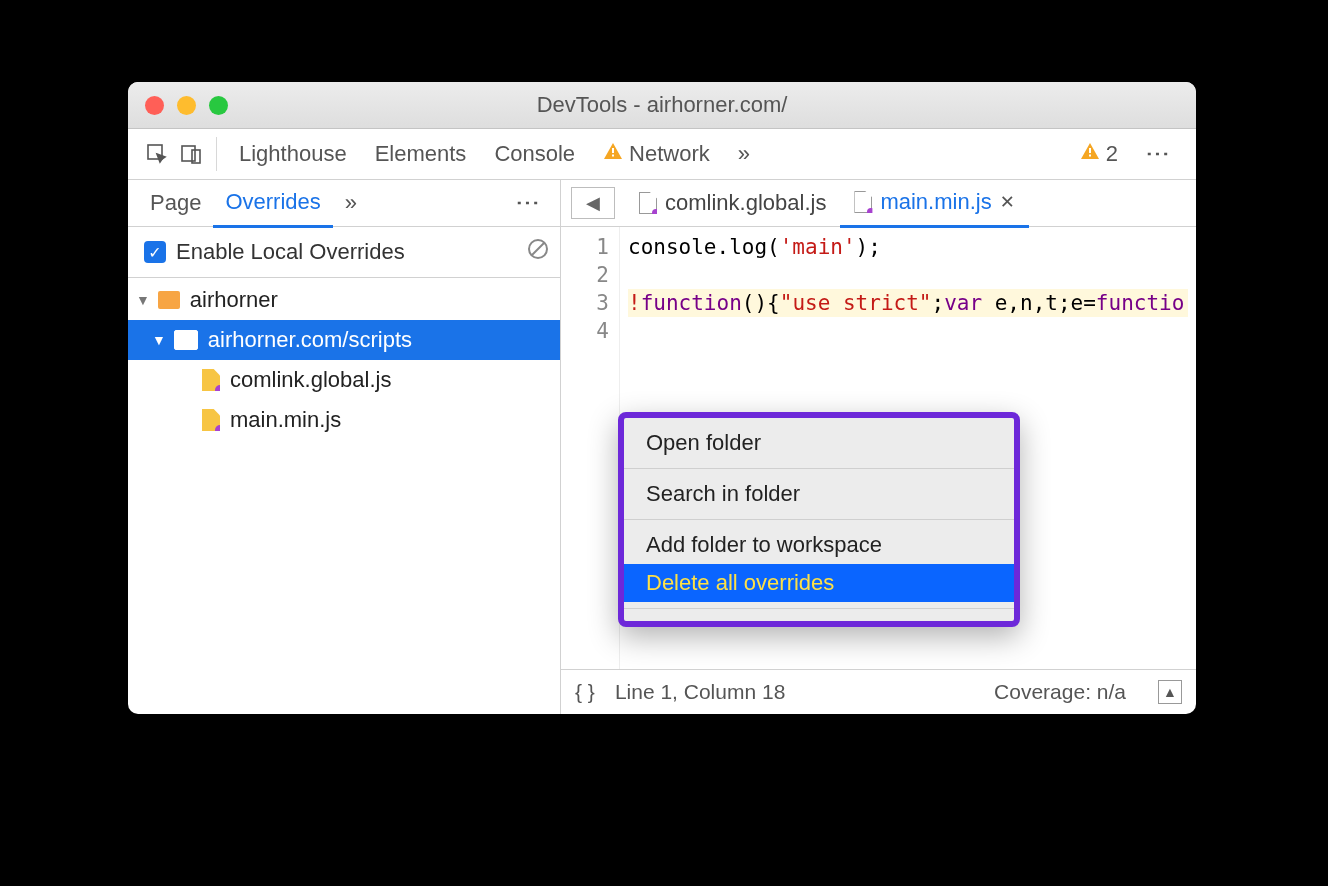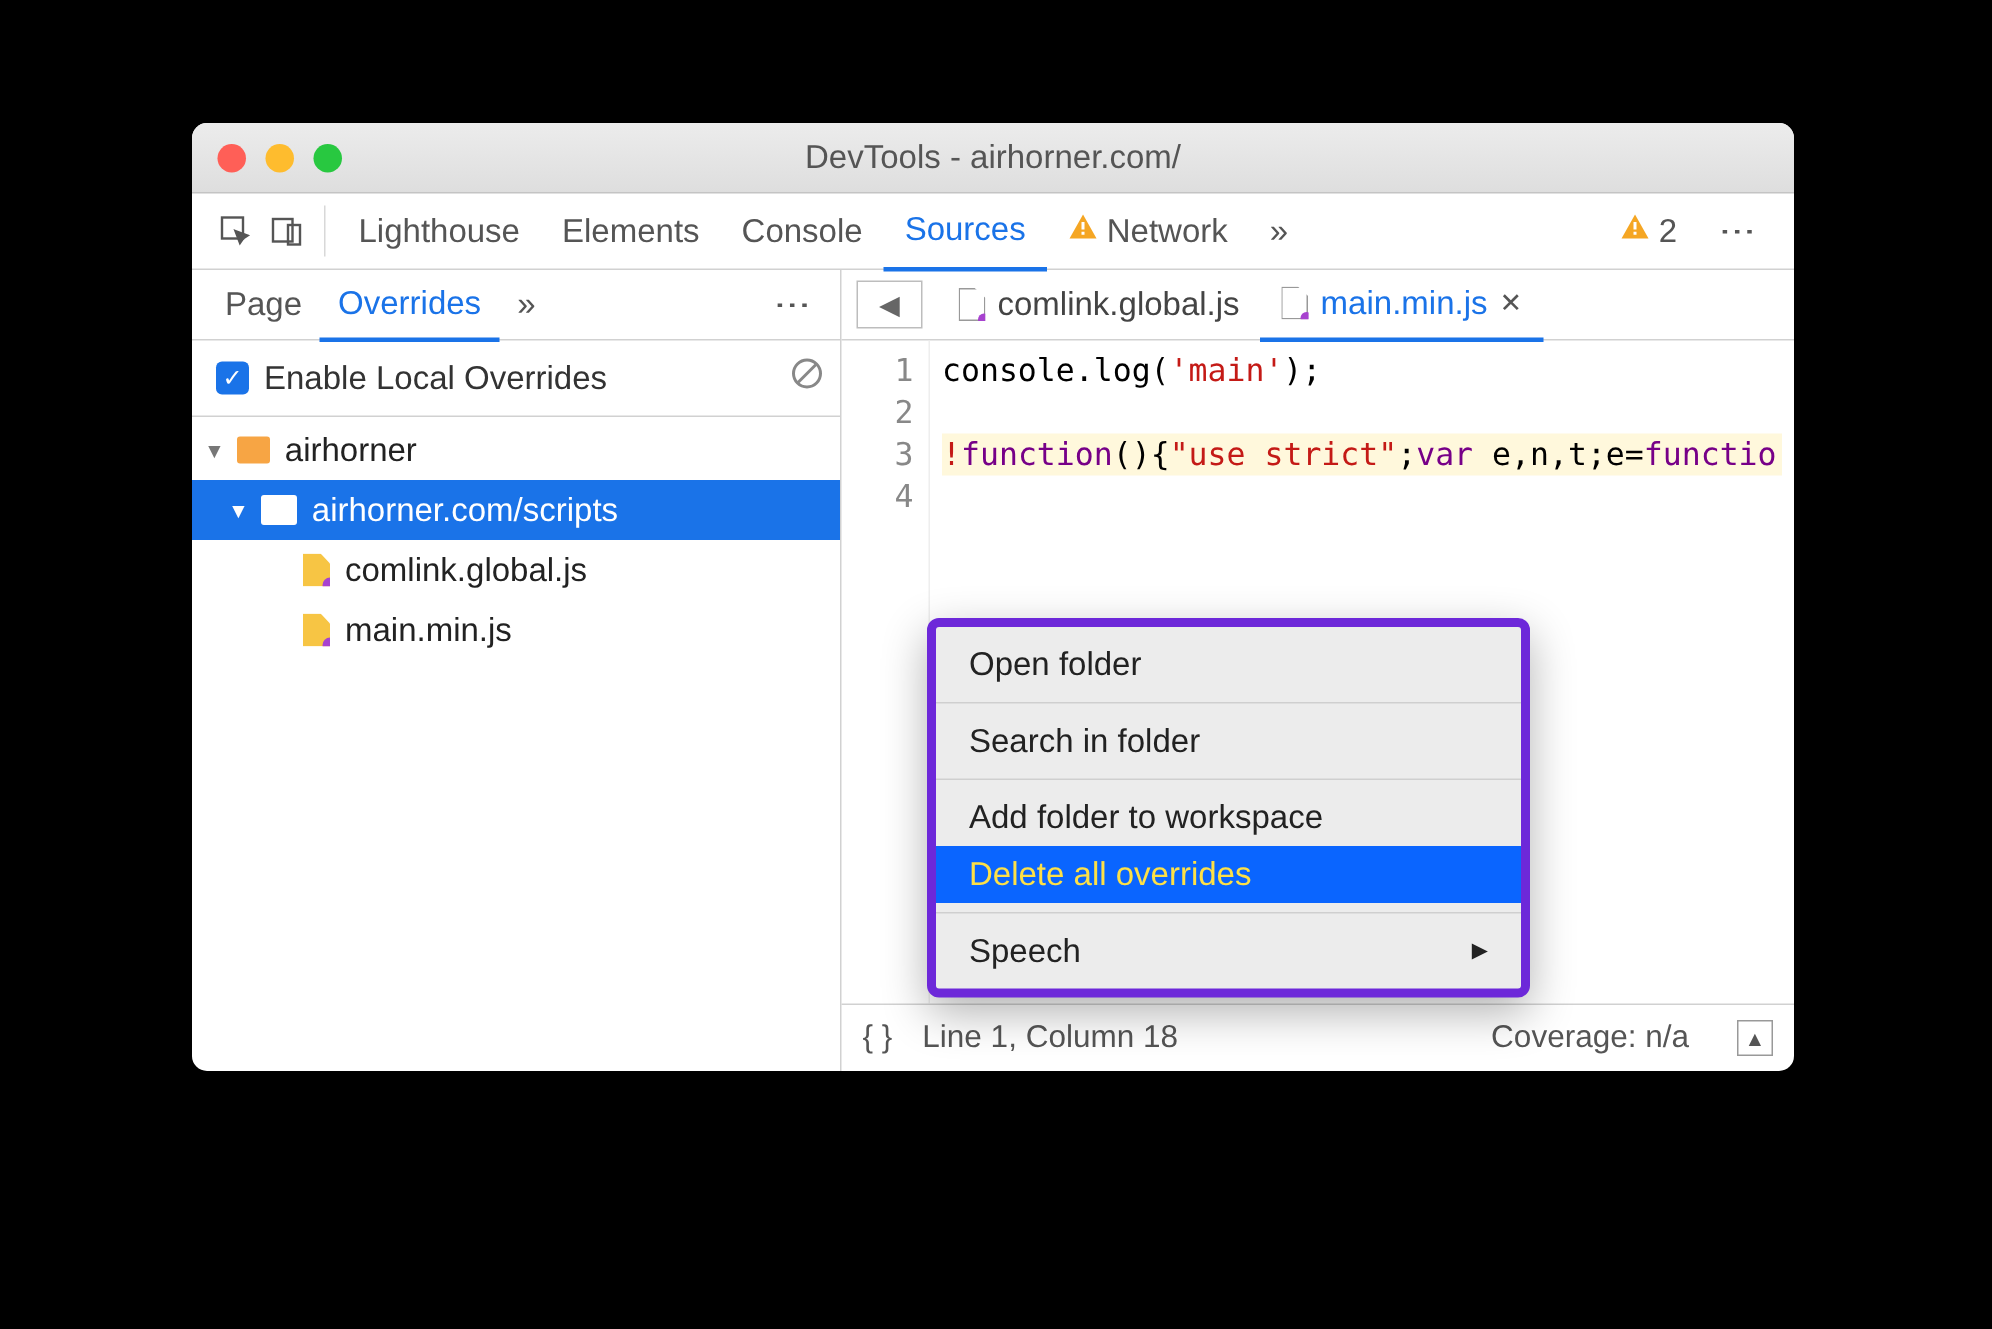--- a/index.html
+++ b/index.html
@@ -368,21 +368,20 @@
     <div class="icon-btn">
       <svg width="24" height="24" viewBox="0 0 24 24" fill="none" stroke="#555" stroke-width="1.6">
           <rect x="3" y="4" width="13" height="15"></rect>
           <rect x="13" y="8" width="8" height="13"></rect>
         </svg>
     </div>
     <div class="divider"></div>
     <div class="panel-tab">Lighthouse</div>
     <div class="panel-tab">Elements</div>
     <div class="panel-tab">Console</div>
-    <div class="panel-tab active">Sources</div>
     <div class="panel-tab">
       <span class="warn-tri">
         <svg width="20" height="20" viewBox="0 0 20 20">
             <path d="M10 2 L19 18 H1 Z" fill="#f5a623"></path>
             <rect x="9" y="7" width="2" height="5" fill="#fff"></rect>
             <rect x="9" y="13.5" width="2" height="2" fill="#fff"></rect>
           </svg>
       </span>
       <span>Network</span>
     </div>
@@ -491,19 +490,15 @@
   </div>
 
   <div class="ctx-menu">
     <div class="ctx-item">Open folder</div>
     <div class="ctx-sep"></div>
     <div class="ctx-item">Search in folder</div>
     <div class="ctx-sep"></div>
     <div class="ctx-item">Add folder to workspace</div>
     <div class="ctx-item highlight">Delete all overrides</div>
     <div class="ctx-sep"></div>
-    <div class="ctx-item">
-      <span>Speech</span>
-      <span class="submenu-arrow">▶</span>
-    </div>
   </div>
 
 </div>
 
 </body></html>

